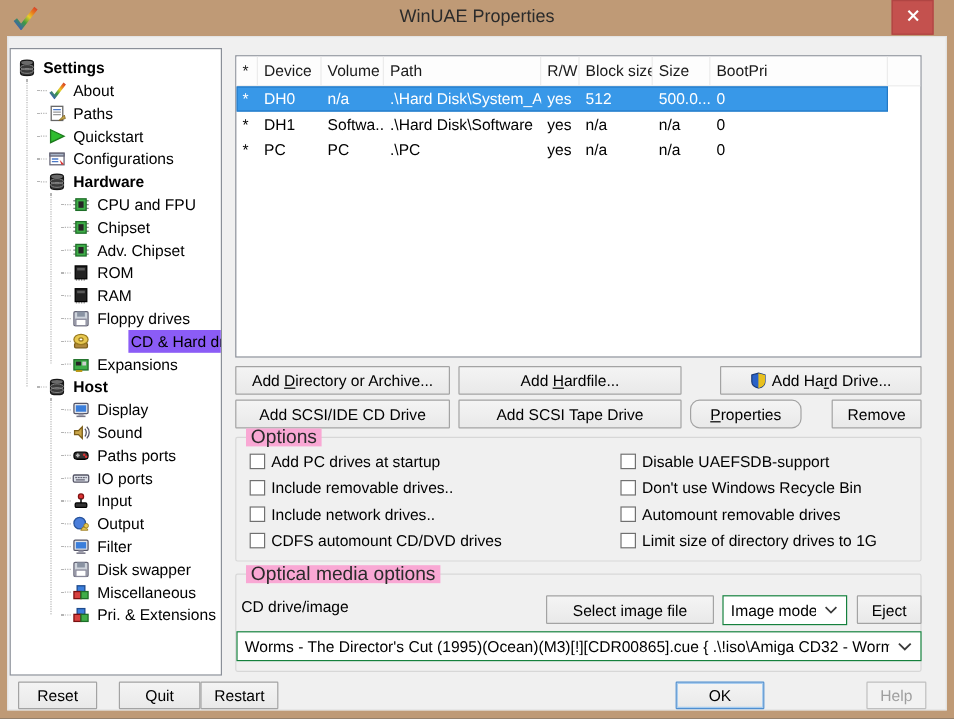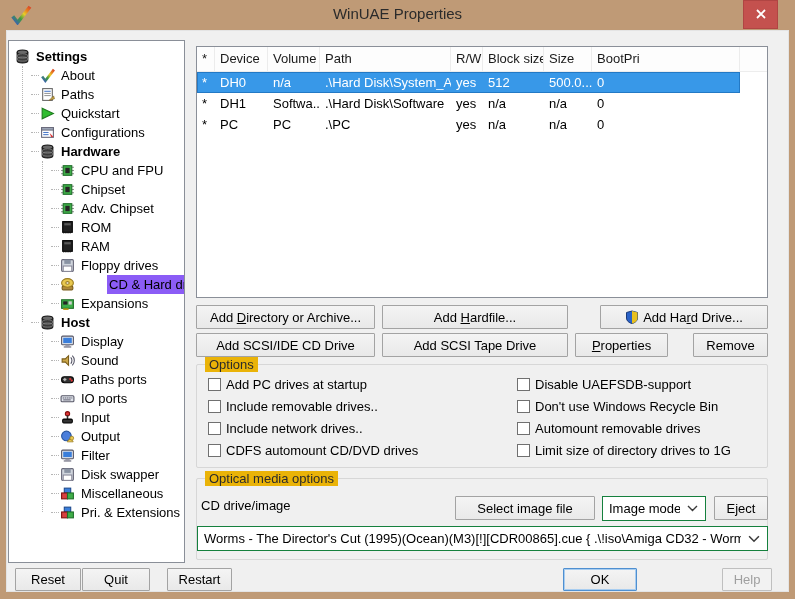--- a/index.html
+++ b/index.html
@@ -36,21 +36,21 @@
 
   
   .btn{position:absolute;height:24px;background:linear-gradient(#f4f4f4,#e9e9e9);border:1px solid #a3a3a3;border-radius:1px;font-size:13px;color:#000;display:flex;align-items:center;justify-content:center;box-sizing:border-box;cursor:pointer;white-space:nowrap;font-family:"Liberation Sans",sans-serif;}
   .btn .u{text-decoration:underline;}
   .btn-ico{display:inline-flex;margin-right:4px;}
   .btn.default{border:1px solid #4f8fd0;box-shadow:inset 0 0 0 1px #a8cdf0;}
   .btn.disabled{color:#9f9f9f;border-color:#bfbfbf;background:#f2f2f2;cursor:default;}
 
   
   .groupbox{position:absolute;border:1px solid #d7d7d7;border-radius:2px;box-sizing:border-box;}
-  .group-label{position:absolute;top:-8px;left:8px;background:#eab308;padding:0 4px;font-size:13px;color:#2b2b2b;line-height:15px;}
+  .group-label{position:absolute;top:-8px;left:8px;background:#f9a8d4;padding:0 4px;font-size:16px;color:#2b2b2b;line-height:15px;}
 
   
   .checkbox{position:absolute;display:flex;align-items:center;height:17px;cursor:pointer;}
   .cb{width:13px;height:13px;background:#fff;border:1px solid #707070;box-sizing:border-box;margin-right:5px;flex:none;}
   .cb-label{font-size:13px;color:#000;white-space:nowrap;}
 
   
   .static-label{position:absolute;font-size:13px;color:#000;}
   .combo{position:absolute;background:#fff;border:1px solid #15803d;box-sizing:border-box;display:flex;align-items:center;font-size:13px;color:#000;cursor:pointer;}
   .combo .combo-text{flex:1;padding-left:6px;overflow:hidden;white-space:nowrap;}
@@ -483,21 +483,21 @@
           </svg>
         </span>
         <span>Add Ha<span class="u">r</span>d Drive...</span>
       </div>
       <div class="btn" style="left: 196px; top: 333px; width: 179px;">
         <span>Add SCSI/IDE CD Drive</span>
       </div>
       <div class="btn" style="left: 382px; top: 333px; width: 186px;">
         <span>Add SCSI Tape Drive</span>
       </div>
-      <div class="btn" style="left: 575px; top: 333px; width: 93px;">
+      <div class="btn" style="left: 575px; top: 333px; width: 93px; border-radius: 8px;">
         <span><span class="u">P</span>roperties</span>
       </div>
       <div class="btn" style="left: 693px; top: 333px; width: 75px;">
         <span>Remove</span>
       </div>
     </div>
 
   <div class="groupbox" style="left:196px;top:364px;width:572px;height:104px;">
     <div class="group-label">Options</div>
   </div>
@@ -564,21 +564,21 @@
       <svg width="12" height="8" viewBox="0 0 11 7">
           <polyline points="1,1 5.5,5.5 10,1" fill="none" stroke="#3a3a3a" stroke-width="1.4"></polyline>
         </svg>
     </span>
   </div>
 
   <div id="footerButtons">
       <div class="btn" style="left: 15px; top: 568px; width: 66px; height: 23px;">
         <span>Reset</span>
       </div>
-      <div class="btn" style="left: 82px; top: 568px; width: 68px; height: 23px; text-align: center;">
+      <div class="btn" style="left: 99px; top: 568px; width: 68px; height: 23px; text-align: center;">
         <span>Quit</span>
       </div>
       <div class="btn" style="left: 167px; top: 568px; width: 65px; height: 23px;">
         <span>Restart</span>
       </div>
       <div class="btn default" style="left: 563px; top: 568px; width: 74px; height: 23px;">
         <span>OK</span>
       </div>
       <div class="btn" style="left: 651px; top: 568px; width: 66px; height: 23px; margin-top: 40px;">
         <span>Cancel</span>

